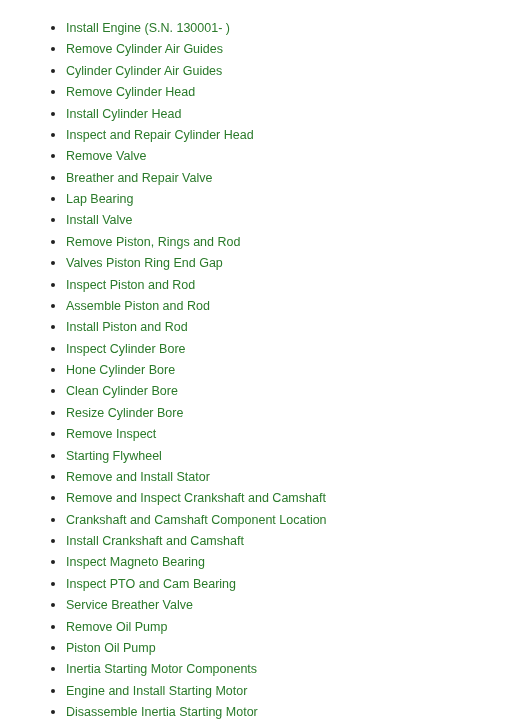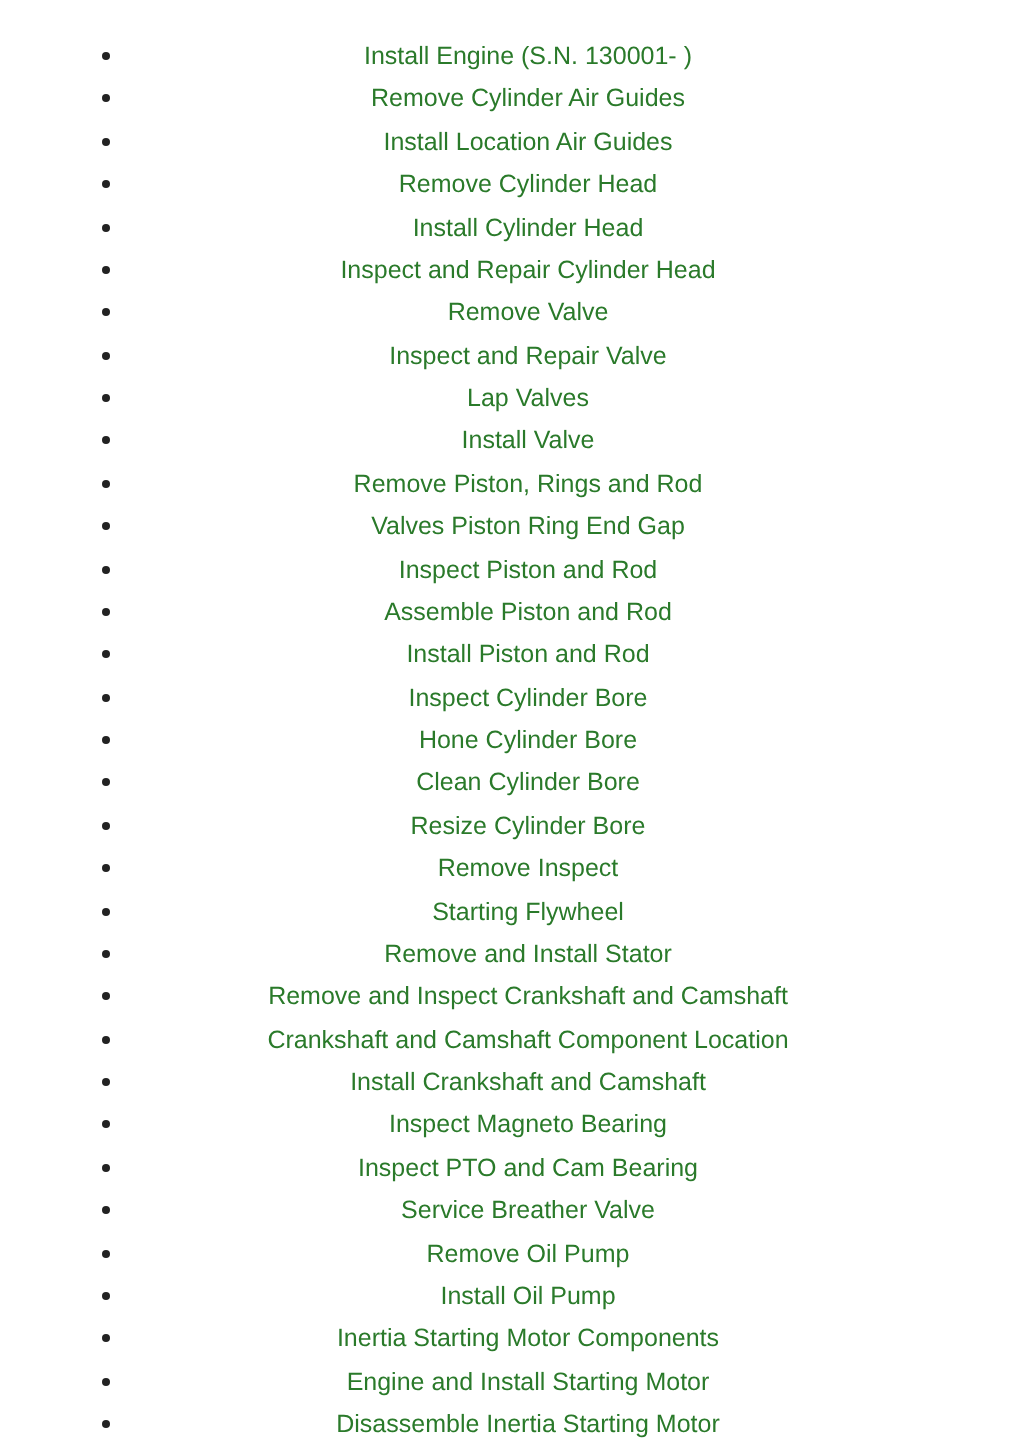--- a/index.html
+++ b/index.html
@@ -15,66 +15,65 @@
     .page-container {
       width: 510px;
       min-height: 721px;
       padding: 18px 48px 30px 48px;
       position: relative;
     }
     .link-list {
       list-style: disc;
       padding-left: 18px;
       margin-bottom: 24px;
-      text-align: center;
     }
     .link-list li {
       margin-bottom: 1px;
       line-height: 1.55;
     }
     .link-list li a {
       color: #2a7a2a;
       text-decoration: none;
       font-size: 12.5px;
     }
   </style>
 </head>
 <body>
 
 <div class="page-container">
 
   <ul class="link-list">
   <li><a href="#">Install Engine (S.N. 130001- )</a></li>
       <li><a href="#">Remove Cylinder Air Guides</a></li>
-      <li><a href="#">Install Location Air Guides</a></li>
+      <li><a href="#">Cylinder Cylinder Air Guides</a></li>
       <li><a href="#">Remove Cylinder Head</a></li>
       <li><a href="#">Install Cylinder Head</a></li>
       <li><a href="#">Inspect and Repair Cylinder Head</a></li>
       <li><a href="#">Remove Valve</a></li>
-      <li><a href="#">Inspect and Repair Valve</a></li>
-      <li><a href="#">Lap Valves</a></li>
+      <li><a href="#">Breather and Repair Valve</a></li>
+      <li><a href="#">Lap Bearing</a></li>
       <li><a href="#">Install Valve</a></li>
       <li><a href="#">Remove Piston, Rings and Rod</a></li>
       <li><a href="#">Valves Piston Ring End Gap</a></li>
       <li><a href="#">Inspect Piston and Rod</a></li>
       <li><a href="#">Assemble Piston and Rod</a></li>
       <li><a href="#">Install Piston and Rod</a></li>
       <li><a href="#">Inspect Cylinder Bore</a></li>
       <li><a href="#">Hone Cylinder Bore</a></li>
       <li><a href="#">Clean Cylinder Bore</a></li>
       <li><a href="#">Resize Cylinder Bore</a></li>
       <li><a href="#">Remove Inspect</a></li>
       <li><a href="#">Starting Flywheel</a></li>
       <li><a href="#">Remove and Install Stator</a></li>
       <li><a href="#">Remove and Inspect Crankshaft and Camshaft</a></li>
       <li><a href="#">Crankshaft and Camshaft Component Location</a></li>
       <li><a href="#">Install Crankshaft and Camshaft</a></li>
       <li><a href="#">Inspect Magneto Bearing</a></li>
       <li><a href="#">Inspect PTO and Cam Bearing</a></li>
       <li><a href="#">Service Breather Valve</a></li>
       <li><a href="#">Remove Oil Pump</a></li>
-      <li><a href="#">Install Oil Pump</a></li>
+      <li><a href="#">Piston Oil Pump</a></li>
       <li><a href="#">Inertia Starting Motor Components</a></li>
       <li><a href="#">Engine and Install Starting Motor</a></li>
       <li><a href="#">Disassemble Inertia Starting Motor</a></li>
     </ul>
 
 </div>
 
 </body></html>

